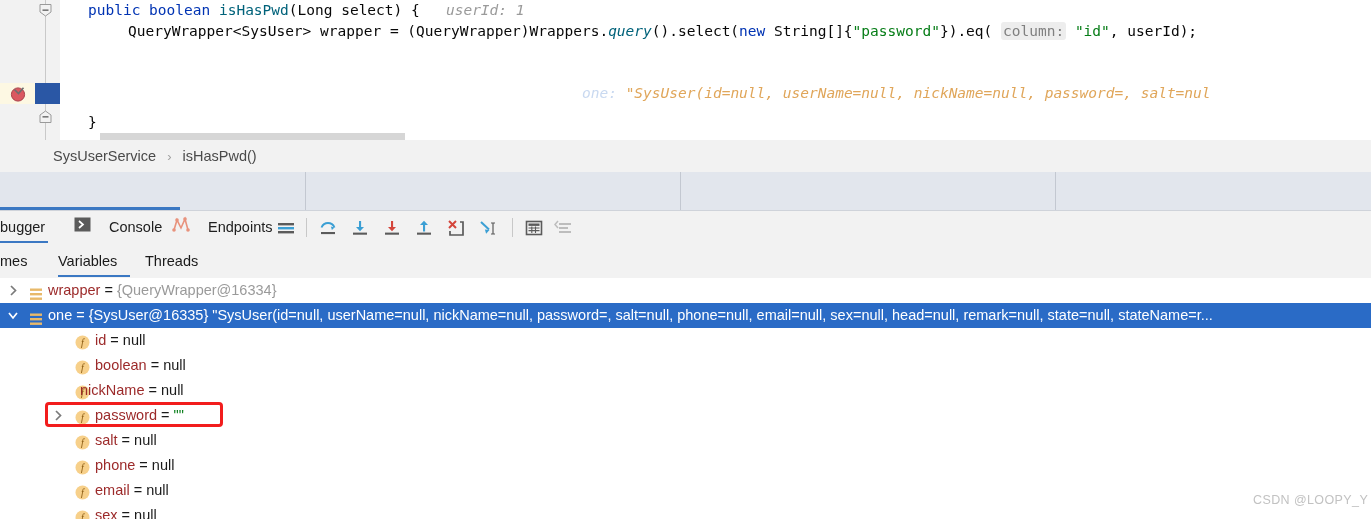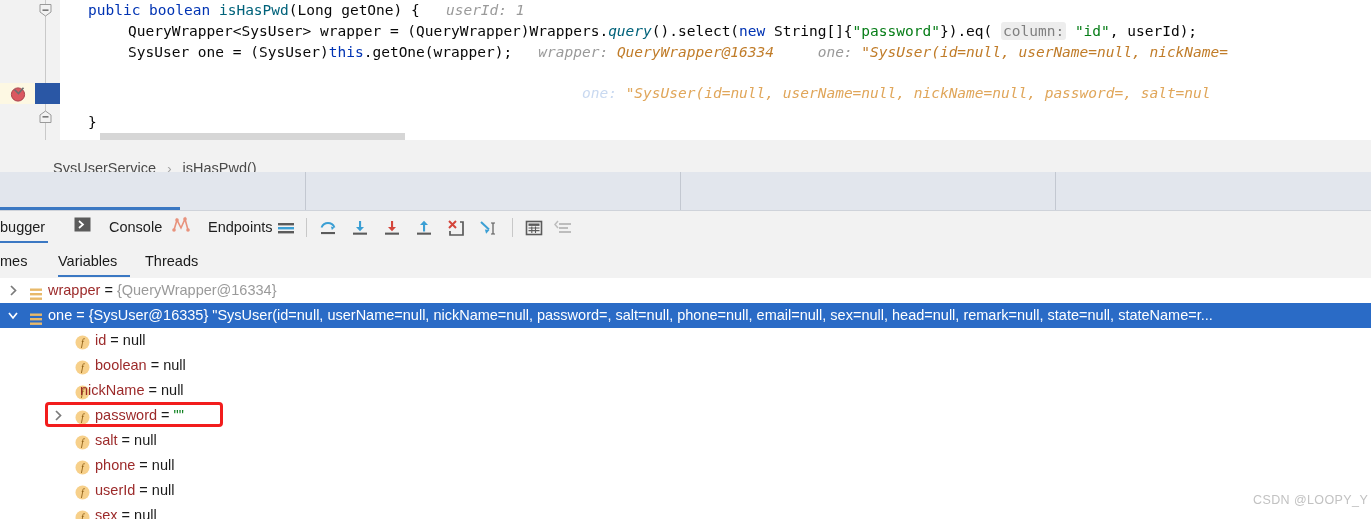--- a/index.html
+++ b/index.html
@@ -34,21 +34,21 @@
   .hint{color:#9a9a9a;font-style:italic;}
   .hintval{color:#c07c29;font-style:italic;}
   .param-chip{background:#ededed;color:#808080;font-style:normal;border-radius:3px;padding:1px 2px;}
   .hl-hint{color:#c9d9f0;font-style:italic;}
   .hl-val{color:#e0a65a;font-style:italic;}
   .hl-plain{color:#ffffff;}
   .hscroll{position:absolute;left:100px;top:133px;width:305px;height:8px;background:#d6d6d6;}
 
   
   .breadcrumb-bar{position:absolute;left:0;top:140px;width:1371px;height:32px;background:#f2f2f2;}
-  .breadcrumb{position:absolute;left:53px;top:12px;height:24px;line-height:32px;font-size:14.5px;color:#4a4a4a;}
+  .breadcrumb{position:absolute;left:53px;top:0;height:24px;line-height:32px;font-size:14.5px;color:#4a4a4a;}
   .bc-sep{color:#a0a0a0;margin:0 7px;font-size:13px;}
 
   
   .tabbar{position:absolute;left:0;top:172px;width:1371px;height:38px;background:#e2e6ed;border-bottom:1px solid #cfd3da;}
   .tabdiv{position:absolute;top:0;width:1px;height:38px;background:#c3c8d1;}
   .tab{position:absolute;left:0;top:0;width:180px;height:38px;background:#ccd2dd;
        display:flex;align-items:center;padding-left:10px;box-sizing:border-box;}
   .tab-underline{position:absolute;left:0;top:35px;width:180px;height:3px;background:#3b78c3;}
   .tab-label{font-size:15.5px;color:#1a1a1a;margin-left:6px;}
   .tab-close{margin-left:8px;width:15px;height:15px;}
@@ -113,23 +113,22 @@
         <rect x="3.5" y="6.2" width="6" height="1.3" fill="#5a5a5a"></rect>
       </svg>
     </div>
 
     <div class="hl-row"></div>
     <div class="indent-guide" style="left:98px;top:20px;height:84px;"></div>
     <div class="vline" style="left:1257px;"></div>
     <div class="caret" style="left:1200px;"></div>
 
     <div class="code-area">
-      <div class="cline" id="l0" style="top: 0px; left: 28px;"><span class="kw">public </span><span class="kw">boolean </span><span class="mname">isHasPwd</span><span class="plain">(Long getOne) {</span><span class="hint">   userId: 1</span></div>
+      <div class="cline" id="l0" style="top: 0px; left: 28px;"><span class="kw">public </span><span class="kw">boolean </span><span class="mname">isHasPwd</span><span class="plain">(Long select) {</span><span class="hint">   userId: 1</span></div>
       <div class="cline" id="l1" style="top: 21px; left: 68px;"><span class="plain">QueryWrapper&lt;SysUser&gt; wrapper = (QueryWrapper)Wrappers.</span><span class="mname" style="font-style: italic;">query</span><span class="plain">().select(</span><span class="kw">new </span><span class="plain">String[]{</span><span class="str">"password"</span><span class="plain">}).eq( </span><span class="hint param-chip">column:</span><span class="plain"> </span><span class="str">"id"</span><span class="plain">, userId);</span></div>
-      <div class="cline" id="l2" style="top: 42px; left: 68px;"><span class="plain">SysUser one = (SysUser)</span><span class="kw">this</span><span class="plain">.getOne(wrapper);</span><span class="hint">   wrapper:</span><span class="hintval"> QueryWrapper@16334</span><span class="hint">     one:</span><span class="hintval"> "SysUser(id=null, userName=null, nickName=</span></div>
       <div class="cline" id="l3" style="top: 83px; left: 68px;"><span class="hl-plain" style="color: rgb(255, 255, 255);">return </span><span class="hl-plain">StringUtils.</span><span class="hl-plain" style="font-style: italic;">isNotEmpty</span><span class="hl-plain">(one.getPassword());</span><span class="hl-hint">   one:</span><span class="hl-val"> "SysUser(id=null, userName=null, nickName=null, password=, salt=nul</span></div>
       <div class="cline" id="l4" style="top: 112px; left: 28px;"><span class="plain">}</span></div>
     </div>
 
     <div class="hscroll"></div>
   </div>
 
   <div class="breadcrumb-bar">
     <div class="breadcrumb">
       <span>SysUserService</span>
@@ -317,21 +316,21 @@
             <circle cx="7.5" cy="7.5" r="7" fill="#f7d08a"></circle>
             <text x="7.5" y="11" font-family="Liberation Serif, serif" font-size="10" font-style="italic" fill="#8a5a10" text-anchor="middle">f</text>
           </svg></span>
         <span style="position: absolute; left: 95px;"><span class="vname-red">phone</span><span class="veq"> = </span><span class="vnull">null</span></span>
       </div>
       <div class="trow" style="top: 200px;">
         <span class="ico-f" style="left: 75px;"><svg width="15" height="15" viewBox="0 0 15 15">
             <circle cx="7.5" cy="7.5" r="7" fill="#f7d08a"></circle>
             <text x="7.5" y="11" font-family="Liberation Serif, serif" font-size="10" font-style="italic" fill="#8a5a10" text-anchor="middle">f</text>
           </svg></span>
-        <span style="position: absolute; left: 95px;"><span class="vname-red">userId</span><span class="veq"> = </span><span class="vnull">null</span></span>
+        <span style="position: absolute; left: 95px;"><span class="vname-red">email</span><span class="veq"> = </span><span class="vnull">null</span></span>
       </div>
       <div class="trow" style="top: 225px;">
         <span class="ico-f" style="left: 75px;"><svg width="15" height="15" viewBox="0 0 15 15">
             <circle cx="7.5" cy="7.5" r="7" fill="#f7d08a"></circle>
             <text x="7.5" y="11" font-family="Liberation Serif, serif" font-size="10" font-style="italic" fill="#8a5a10" text-anchor="middle">f</text>
           </svg></span>
         <span style="position: absolute; left: 95px;"><span class="vname-red">sex</span><span class="veq"> = </span><span class="vnull">null</span></span>
       </div>
     </div>
   <div class="redbox"></div>

